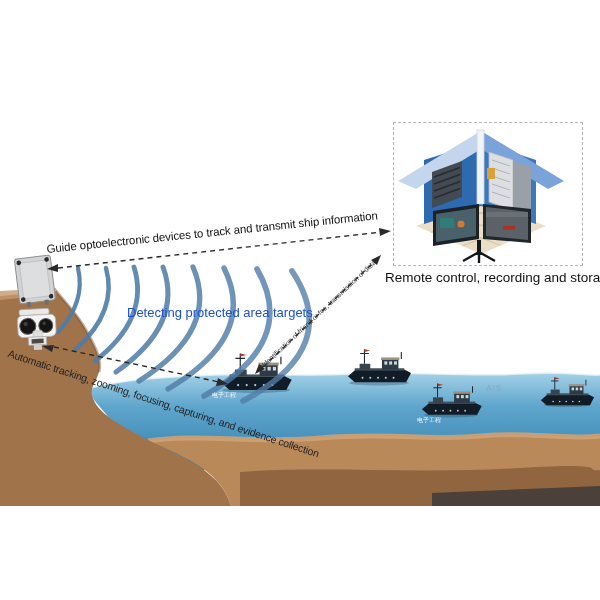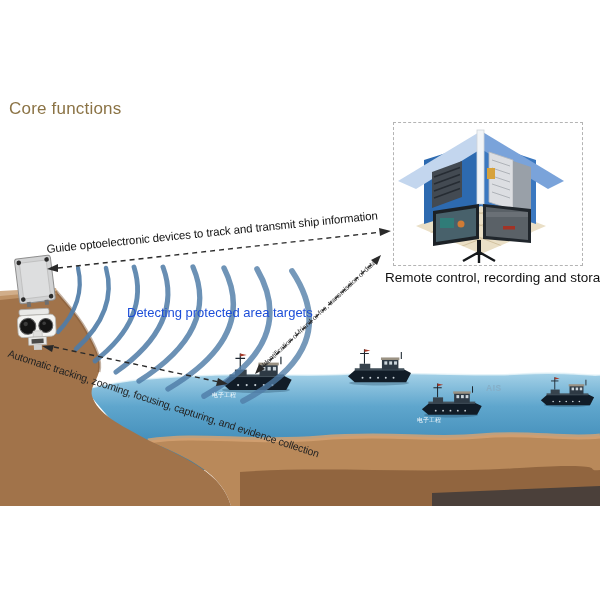--- a/index.html
+++ b/index.html
@@ -171,21 +171,20 @@
         <rect x="486" y="212" width="42" height="5" fill="#6a7076"></rect>
         <rect x="503" y="226" width="12" height="3.5" fill="#a23326"></rect>
         <rect x="477" y="240" width="4" height="13" fill="#15181b"></rect>
         <path d="M479,252 L463,261 M479,252 L495,261 M479,252 L479,263" stroke="#15181b" stroke-width="2.4" fill="none"></path>
       </g>
     </g>
   </svg>
 
   <div class="station-box"></div>
 
-  <div class="label title">Core functions</div>
   <div class="label guide">Guide optoelectronic devices to track and transmit ship information</div>
   <div class="label detecting">Detecting protected area targets</div>
   <div class="label automatic">Automatic tracking, zooming, focusing, capturing, and evidence collection</div>
   <div class="label identification">Identification of friend or foe, transmission of data</div>
   <div class="label remote">Remote control, recording and storage</div>
   <div class="label ais">AIS</div>
   <div class="label wm wm1">电子工程</div>
   <div class="label wm wm2">电子工程</div>
 
 </div>

